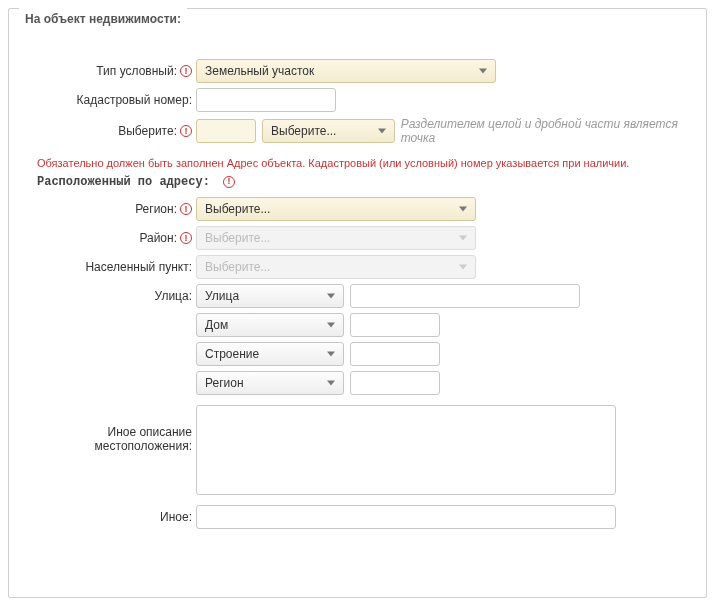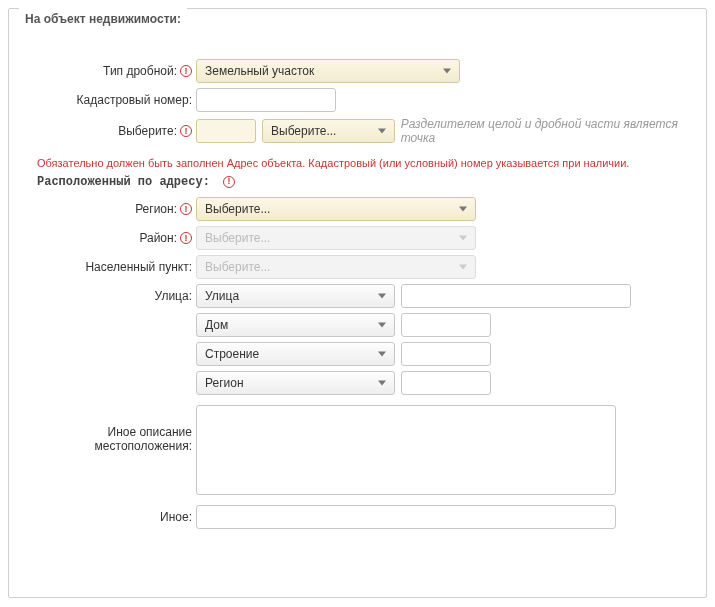--- a/index.html
+++ b/index.html
@@ -133,37 +133,37 @@
   }
   .subheader {
     font-weight: bold;
     color: #444;
     margin: 4px 0 8px 16px;
     display: flex;
     align-items: center;
     gap: 13px;
     font-family: Liberation Mono, monospace;
   }
-  .w300 { width: 264px; }
+  .w300 { width: 300px; }
   .w280 { width: 280px; }
   .w230 { width: 230px; }
-  .w180 { width: 199px; }
+  .w180 { width: 148px; }
   .w140 { width: 140px; }
   .w90  { width: 90px; }
   .w60  { width: 60px; }
 </style>
 </head>
 <body>
 
 <div class="fieldset">
   <div class="legend">На объект недвижимости:</div>
 
   <div class="row mt15">
     <div class="label-col">
-      <span>Тип дробной:</span>
+      <span>Тип условный:</span>
       <span class="req-icon">!</span>
     </div>
     <div class="field-col">
       <div class="select required w300">
         <span>Земельный участок</span>
         <span class="arrow"></span>
       </div>
     </div>
   </div>
 

